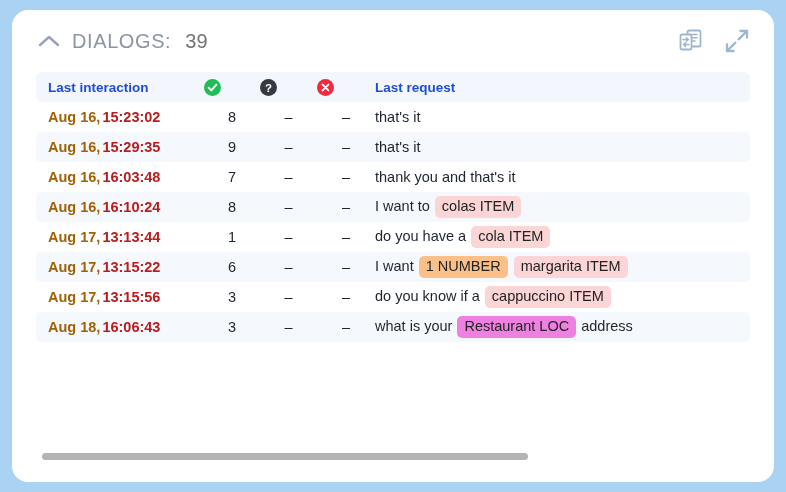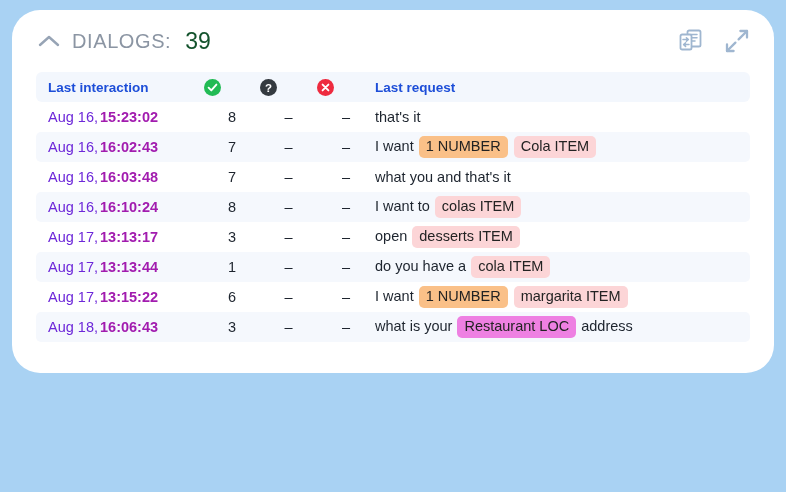--- a/index.html
+++ b/index.html
@@ -14,23 +14,23 @@
     background: #a9d2f3;
     font-family: "Liberation Sans", sans-serif;
     -webkit-font-smoothing: antialiased;
   }
 
   .card {
     position: absolute;
     left: 12px;
     top: 10px;
     width: 762px;
-    height: 363px;
+    height: 472px;
     background: #ffffff;
-    border-radius: 28px;
+    border-radius: 16px;
     overflow: hidden;
   }
 
   
   .card-header {
     position: relative;
     height: 62px;
     display: flex;
     align-items: center;
     padding: 0 22px 0 24px;
@@ -51,22 +51,22 @@
     margin-left: 10px;
     font-size: 20px;
     letter-spacing: 0.6px;
     color: #8b95a3;
     font-weight: 400;
     white-space: nowrap;
   }
 
   .title-count {
     margin-left: 14px;
-    font-size: 23px;
-    color: #14532d;
+    font-size: 20px;
+    color: #737373;
     font-weight: 400;
     white-space: nowrap;
   }
 
   .header-actions {
     margin-left: auto;
     display: flex;
     align-items: center;
     gap: 16px;
   }
@@ -132,22 +132,22 @@
 
   
   .col-time { width: 168px; }
   .col-ok   { width: 56px; }
   .col-q    { width: 57px; }
   .col-x    { width: 58px; }
   .col-req  { width: auto; }
 
   .c-center { text-align: center; }
 
-  .date-part { font-weight: 400; color: #6d28d9; }
-  .time-part { font-weight: 700; color: #a21caf; margin-left: 2px; }
+  .date-part { font-weight: 700; color: #a16207; }
+  .time-part { font-weight: 700; color: #b91c1c; margin-left: 2px; }
   .dash { color: #1d242e; }
 
   
   .sicon {
     display: inline-block;
     vertical-align: middle;
   }
   .sicon svg { display: block; margin: 0 auto; }
 
   
@@ -259,62 +259,62 @@
       </thead>
       <tbody id="tbody">
           <tr>
             <td><span class="date-part">Aug 16,</span><span class="time-part">15:23:02</span></td>
             <td class="c-center">8</td>
             <td class="c-center"><span class="dash">–</span></td>
             <td class="c-center"><span class="dash">–</span></td>
             <td><span class="req-line">that's it</span></td>
           </tr>
           <tr>
-            <td><span class="date-part">Aug 16,</span><span class="time-part">16:02:43</span></td>
-            <td class="c-center">7</td>
-            <td class="c-center"><span class="dash">–</span></td>
-            <td class="c-center"><span class="dash">–</span></td>
-            <td><span class="req-line">I want </span><span class="tag tag-number">1 NUMBER</span><span class="req-line"> </span><span class="tag tag-item">Cola ITEM</span></td>
+            <td><span class="date-part">Aug 16,</span><span class="time-part">15:29:35</span></td>
+            <td class="c-center">9</td>
+            <td class="c-center"><span class="dash">–</span></td>
+            <td class="c-center"><span class="dash">–</span></td>
+            <td><span class="req-line">that's it</span></td>
           </tr>
           <tr>
             <td><span class="date-part">Aug 16,</span><span class="time-part">16:03:48</span></td>
             <td class="c-center">7</td>
             <td class="c-center"><span class="dash">–</span></td>
             <td class="c-center"><span class="dash">–</span></td>
-            <td><span class="req-line">what you and that's it</span></td>
+            <td><span class="req-line">thank you and that's it</span></td>
           </tr>
           <tr>
             <td><span class="date-part">Aug 16,</span><span class="time-part">16:10:24</span></td>
             <td class="c-center">8</td>
             <td class="c-center"><span class="dash">–</span></td>
             <td class="c-center"><span class="dash">–</span></td>
             <td><span class="req-line">I want to </span><span class="tag tag-item">colas ITEM</span></td>
           </tr>
           <tr>
-            <td><span class="date-part">Aug 17,</span><span class="time-part">13:13:17</span></td>
-            <td class="c-center">3</td>
-            <td class="c-center"><span class="dash">–</span></td>
-            <td class="c-center"><span class="dash">–</span></td>
-            <td><span class="req-line">open </span><span class="tag tag-item">desserts ITEM</span></td>
-          </tr>
-          <tr>
             <td><span class="date-part">Aug 17,</span><span class="time-part">13:13:44</span></td>
             <td class="c-center">1</td>
             <td class="c-center"><span class="dash">–</span></td>
             <td class="c-center"><span class="dash">–</span></td>
             <td><span class="req-line">do you have a </span><span class="tag tag-item">cola ITEM</span></td>
           </tr>
           <tr>
             <td><span class="date-part">Aug 17,</span><span class="time-part">13:15:22</span></td>
             <td class="c-center">6</td>
             <td class="c-center"><span class="dash">–</span></td>
             <td class="c-center"><span class="dash">–</span></td>
             <td><span class="req-line">I want </span><span class="tag tag-number">1 NUMBER</span><span class="req-line"> </span><span class="tag tag-item">margarita ITEM</span></td>
           </tr>
           <tr>
+            <td><span class="date-part">Aug 17,</span><span class="time-part">13:15:56</span></td>
+            <td class="c-center">3</td>
+            <td class="c-center"><span class="dash">–</span></td>
+            <td class="c-center"><span class="dash">–</span></td>
+            <td><span class="req-line">do you know if a </span><span class="tag tag-item">cappuccino ITEM</span></td>
+          </tr>
+          <tr>
             <td><span class="date-part">Aug 18,</span><span class="time-part">16:06:43</span></td>
             <td class="c-center">3</td>
             <td class="c-center"><span class="dash">–</span></td>
             <td class="c-center"><span class="dash">–</span></td>
             <td><span class="req-line">what is your </span><span class="tag tag-loc">Restaurant LOC</span><span class="req-line"> address</span></td>
           </tr>
         </tbody>
     </table>
 
     <div class="hscroll"></div>

